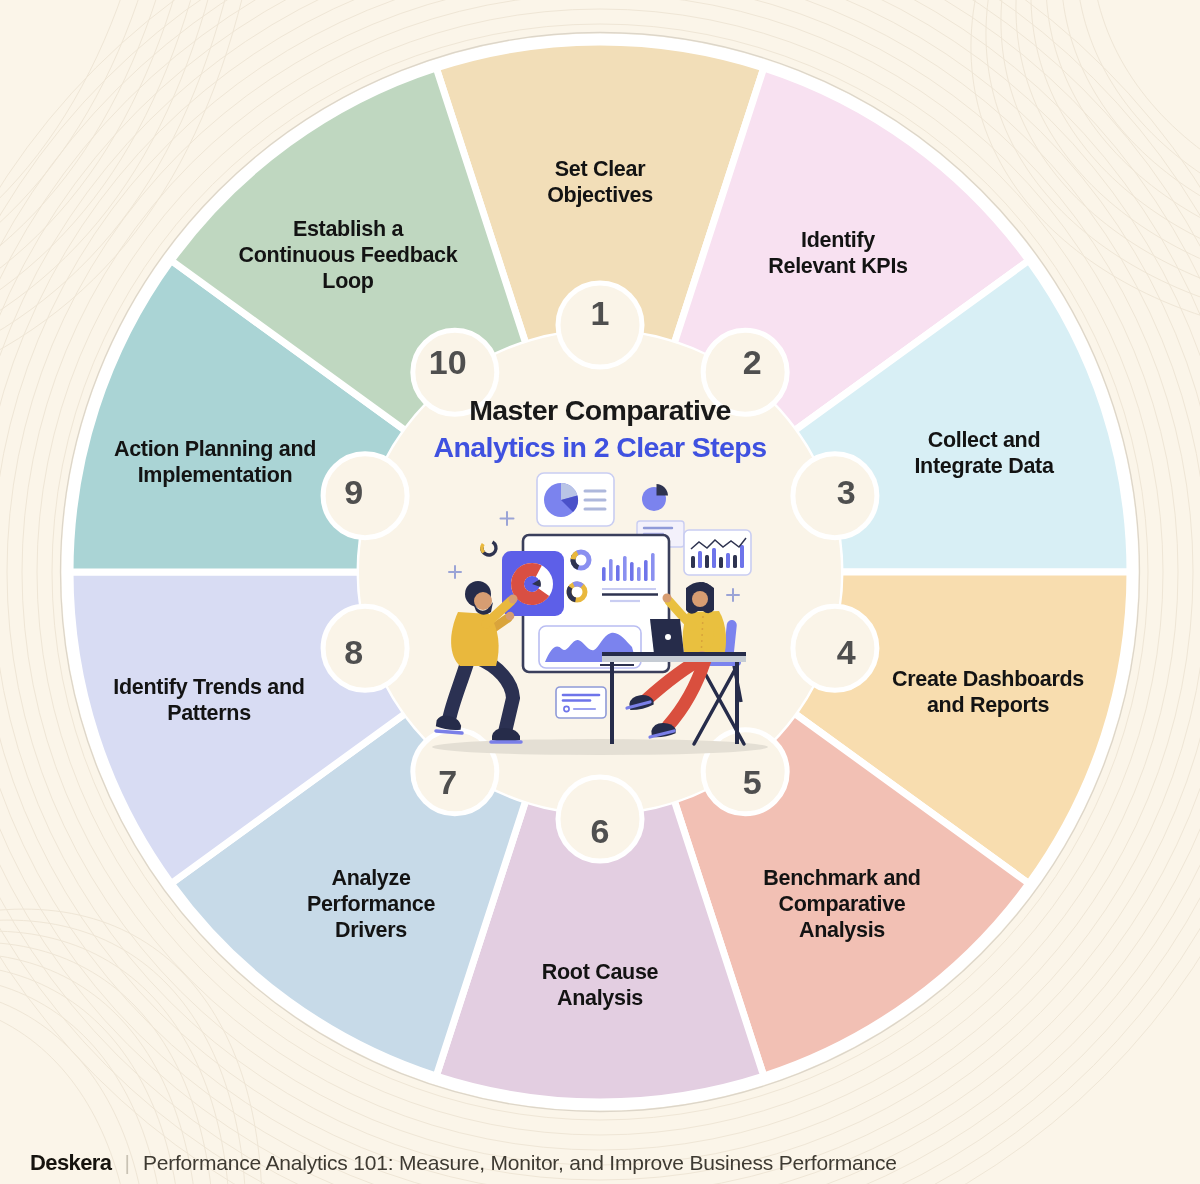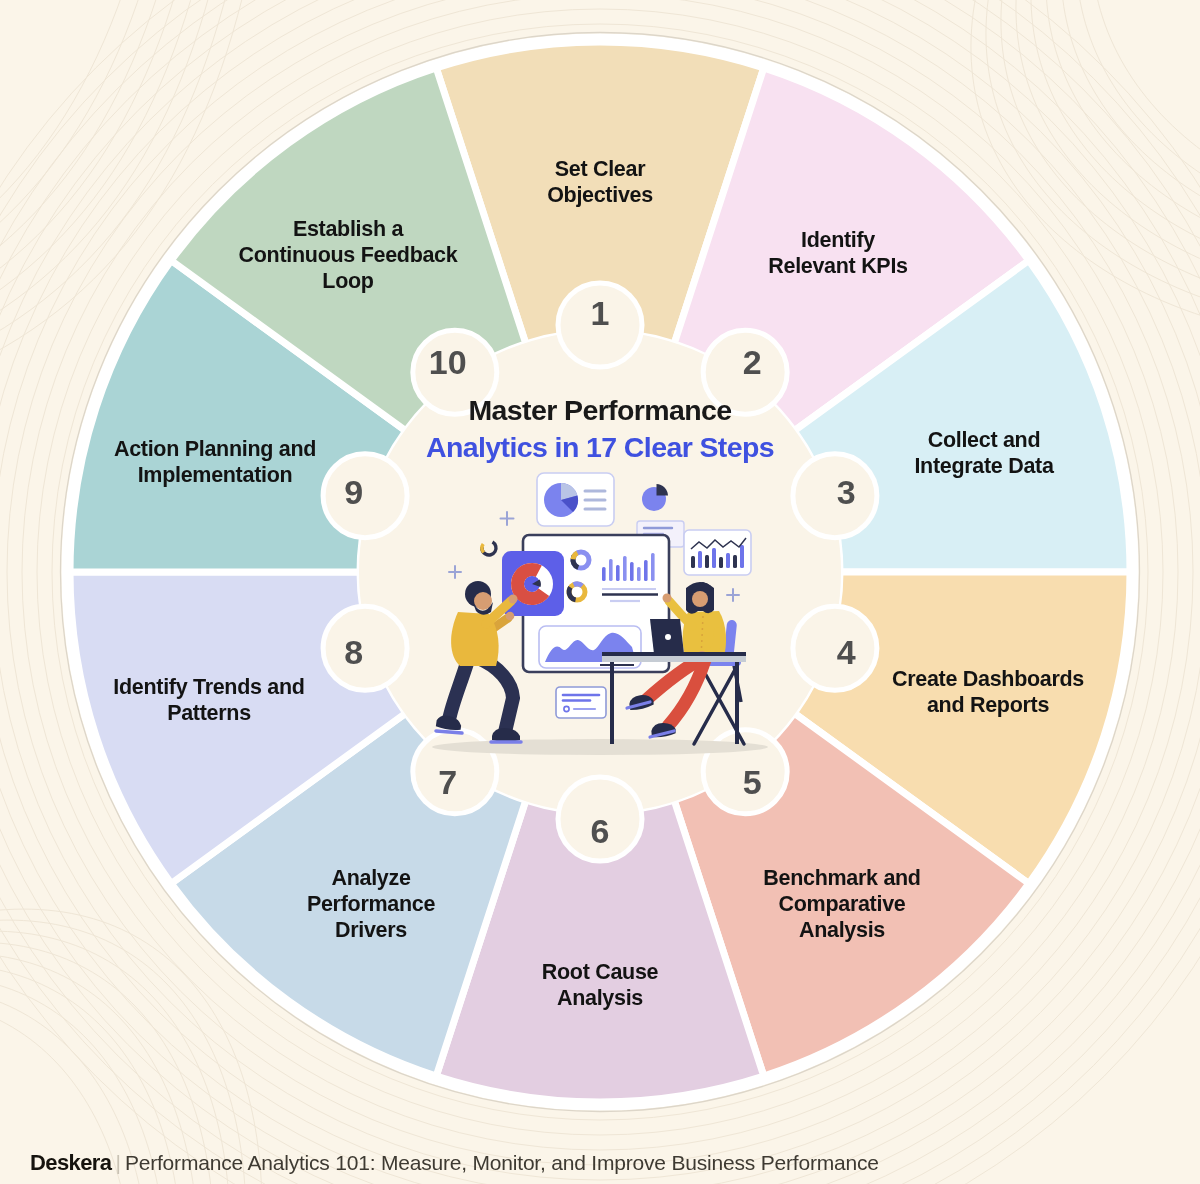--- a/index.html
+++ b/index.html
@@ -13,21 +13,21 @@
   .num{font-size:34px;font-weight:bold;fill:#4F4F4F;text-anchor:middle}
   .lbl{font-size:21.5px;font-weight:bold;fill:#131313;text-anchor:middle;letter-spacing:-0.3px}
   .title-wrap{
     position:absolute;left:0;top:392px;width:1200px;text-align:center;
     font-weight:bold;font-size:28.5px;line-height:37px;letter-spacing:-0.6px;
   }
   .title-line1{color:#191919}
   .title-line2{color:#3F51E0}
   .footer{
     position:absolute;left:30px;top:1147px;height:32px;
-    display:flex;align-items:center;gap:4px;
+    display:flex;align-items:center;gap:13px;
   }
   .brand{font-size:22px;font-weight:bold;color:#16130E;letter-spacing:-0.6px}
   .sep{color:#C9C2B4;font-size:21px}
   .tagline{font-size:21px;color:#3E3A32;letter-spacing:-0.2px}
 </style>
 </head>
 <body style="background: rgb(251, 245, 233);">
 
 <svg id="wheel-svg" width="1200" height="1184" viewBox="0 0 1200 1184">
 
@@ -272,21 +272,21 @@
 
     <g stroke="#9BA4D6" stroke-width="2" stroke-linecap="round" fill="none">
       <path d="M507,512 L507,525 M500.5,518.5 L513.5,518.5"></path>
       <path d="M455,566 L455,578 M449,572 L461,572"></path>
       <path d="M733,589 L733,601 M727,595 L739,595"></path>
     </g>
   </g>
 </svg>
 
 <div class="title-wrap">
-  <div class="title-line1" style="color: rgb(25, 25, 25);">Master Performance</div>
-  <div class="title-line2" style="color: rgb(63, 81, 224);">Analytics in 17 Clear Steps</div>
+  <div class="title-line1" style="color: rgb(25, 25, 25);">Master Comparative</div>
+  <div class="title-line2" style="color: rgb(63, 81, 224);">Analytics in 2 Clear Steps</div>
 </div>
 
 <div class="footer">
   <span class="brand">Deskera</span>
   <span class="sep">|</span>
   <span class="tagline">Performance Analytics 101: Measure, Monitor, and Improve Business Performance</span>
 </div>
 
 </body></html>

